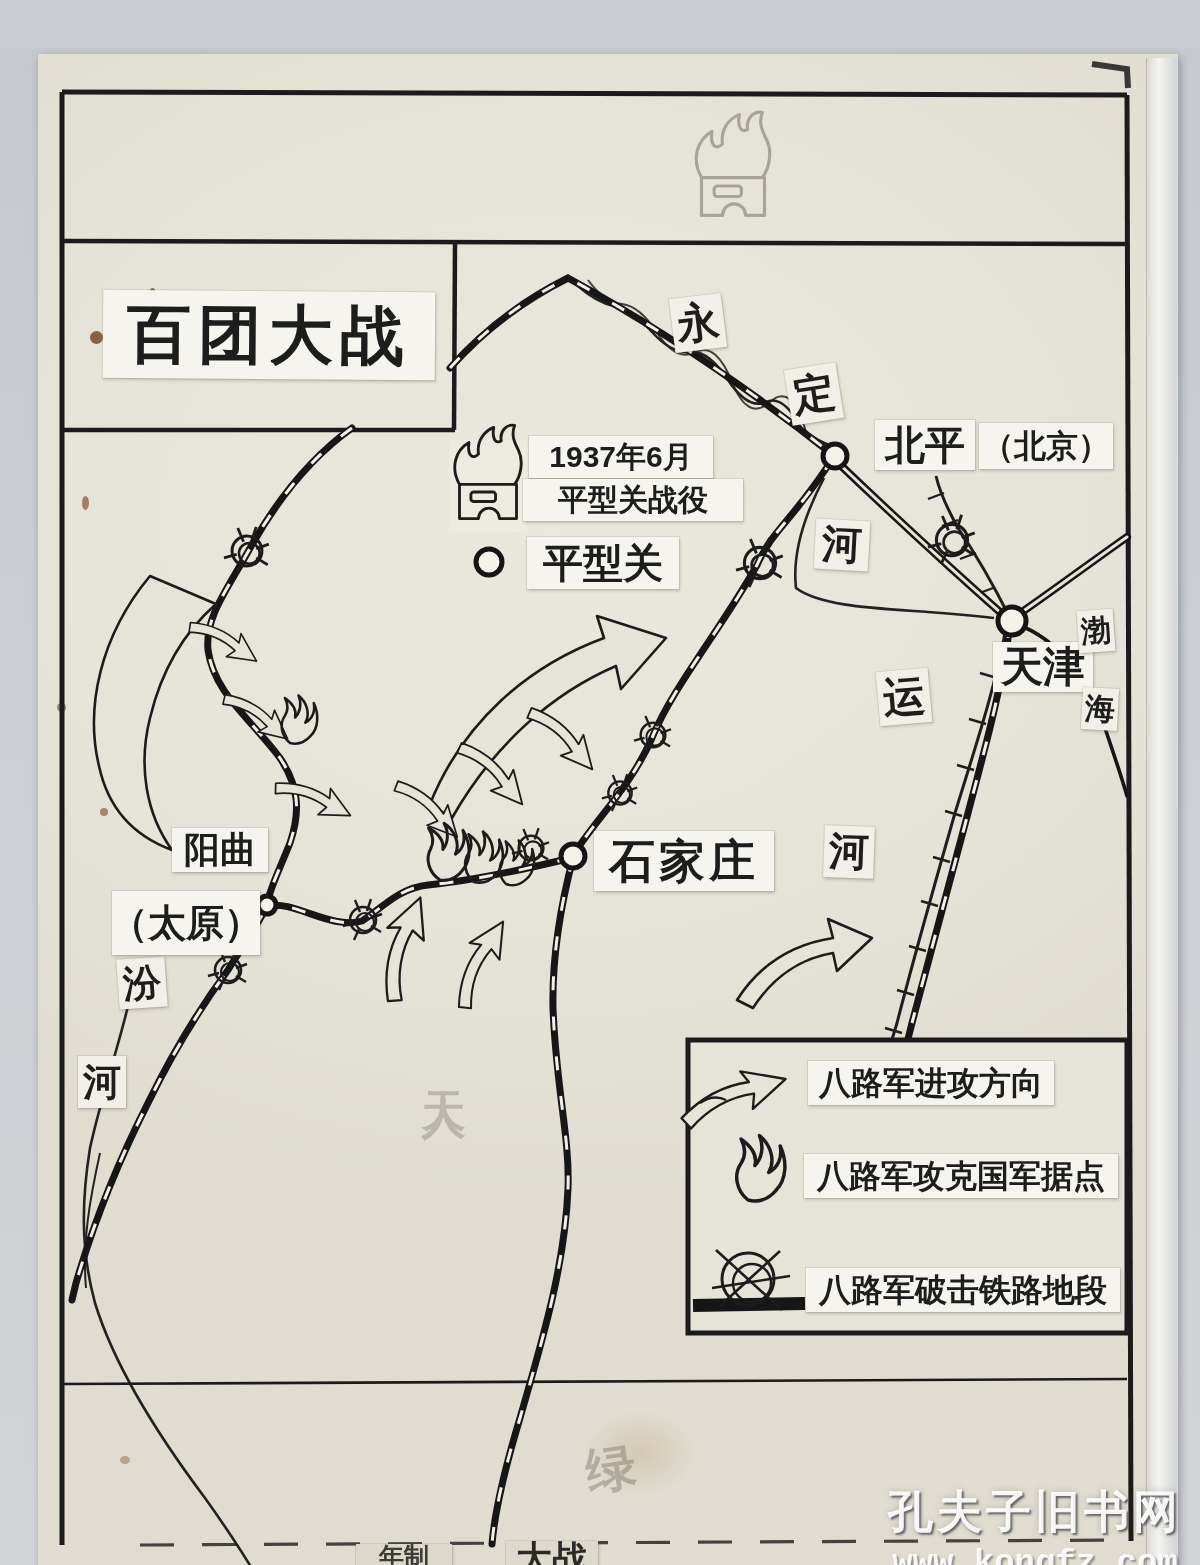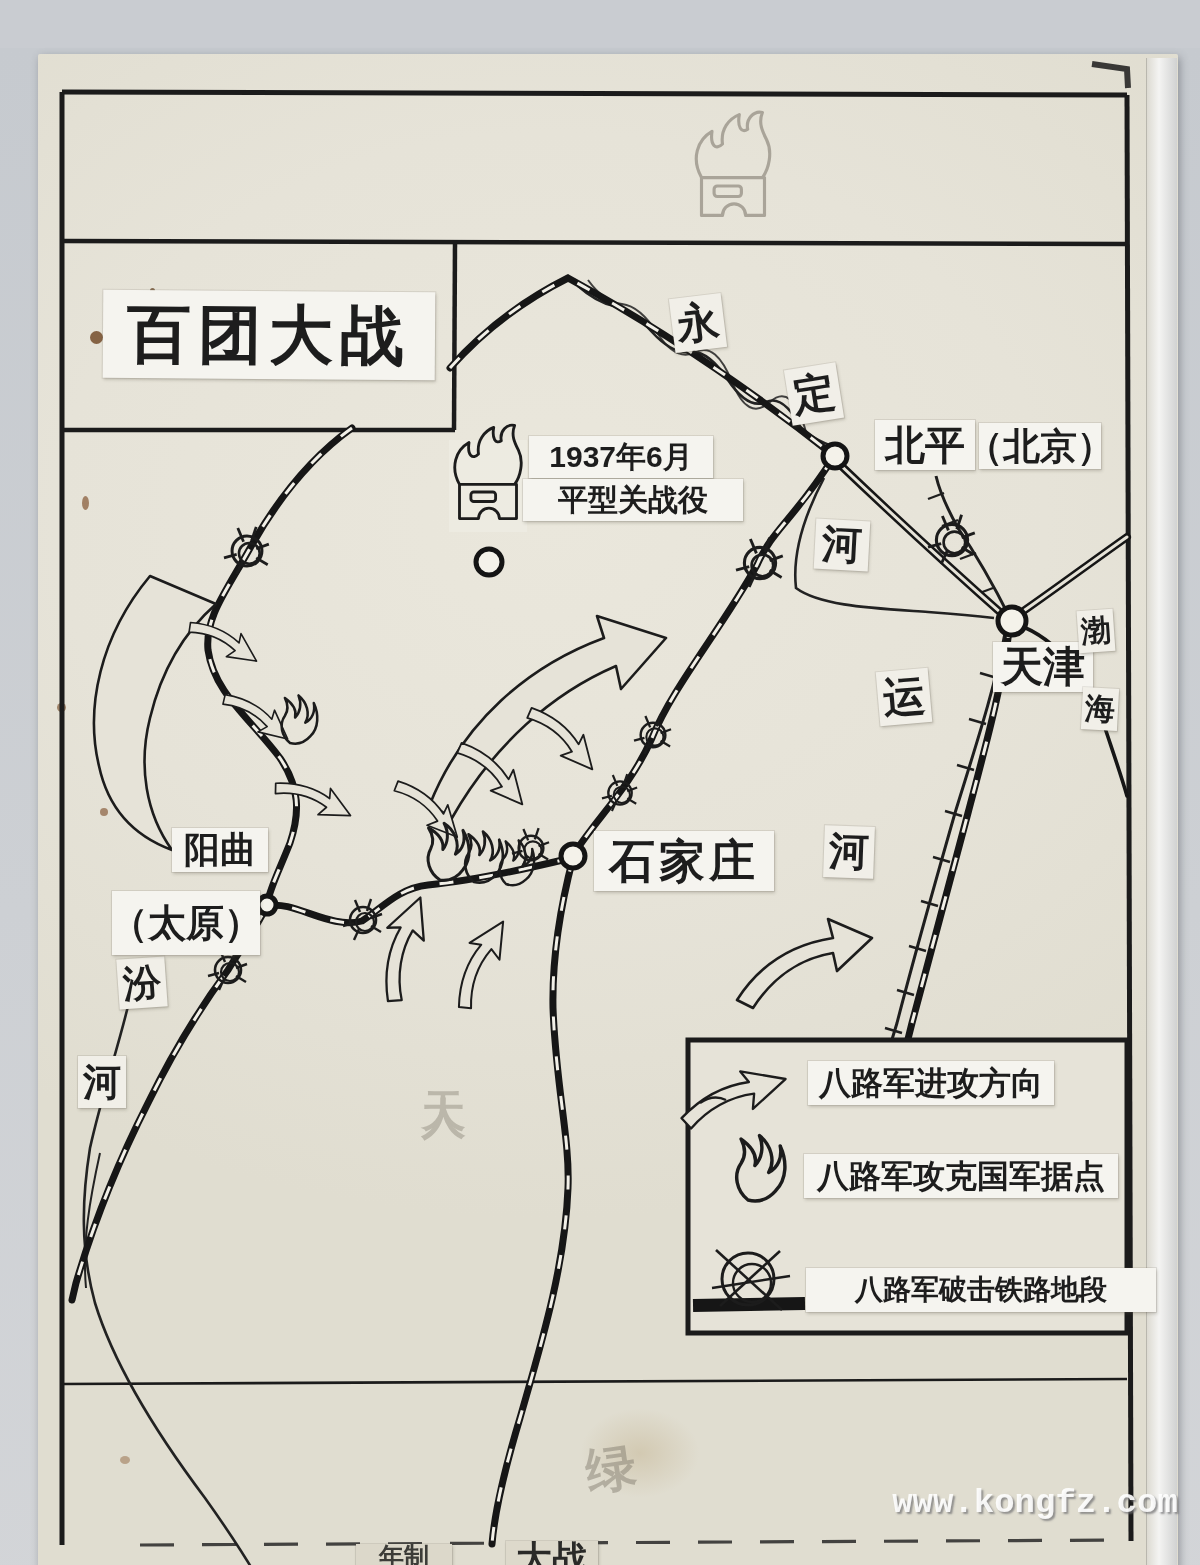--- a/index.html
+++ b/index.html
@@ -210,23 +210,24 @@
       <circle cx="573" cy="808" r="12" stroke-width="5"></circle>
       <circle cx="267" cy="857" r="9" stroke-width="5"></circle>
       <circle cx="489" cy="514" r="13" stroke-width="5"></circle>
     </g>
   </svg>
 
   <div class="chip" style="left:103px;top:243px;width:332px;height:88px;font-size:64px;letter-spacing:7px;transform:rotate(.4deg)">百团大战</div>
 
   <div class="chip" style="left:529px;top:388px;width:184px;height:42px;font-size:30px">1937年6月</div>
   <div class="chip" style="left:523px;top:431px;width:220px;height:42px;font-size:30px">平型关战役</div>
+  <div class="chip" style="left:527px;top:489px;width:152px;height:52px;font-size:40px">平型关</div>
 
   <div class="chip" style="left:875px;top:372px;width:100px;height:50px;font-size:40px">北平</div>
-  <div class="chip" style="left:979px;top:375px;width:122px;height:46px;font-size:37px">（北京）</div>
+  <div class="chip" style="left:979px;top:375px;width:134px;height:46px;font-size:32px">（北京）</div>
 
   <div class="chip" style="left:993px;top:594px;width:100px;height:50px;font-size:42px">天津</div>
   <div class="chip serif" style="left:1078px;top:562px;width:36px;height:42px;font-size:30px;transform:rotate(-4deg)">渤</div>
   <div class="chip serif" style="left:1082px;top:640px;width:36px;height:42px;font-size:30px;transform:rotate(3deg)">海</div>
 
   <div class="chip serif" style="left:672px;top:248px;width:52px;height:54px;font-size:42px;transform:rotate(-7deg)">永</div>
   <div class="chip serif" style="left:788px;top:318px;width:52px;height:56px;font-size:42px;transform:rotate(-9deg)">定</div>
   <div class="chip serif" style="left:815px;top:472px;width:54px;height:50px;font-size:40px;transform:rotate(3deg)">河</div>
 
   <div class="chip serif" style="left:878px;top:622px;width:52px;height:54px;font-size:42px;transform:rotate(-5deg)">运</div>
@@ -235,27 +236,28 @@
   <div class="chip serif" style="left:118px;top:910px;width:48px;height:50px;font-size:38px;transform:rotate(-4deg)">汾</div>
   <div class="chip serif" style="left:78px;top:1008px;width:48px;height:52px;font-size:38px">河</div>
 
   <div class="chip" style="left:594px;top:783px;width:180px;height:60px;font-size:46px;letter-spacing:4px">石家庄</div>
 
   <div class="chip" style="left:172px;top:780px;width:96px;height:44px;font-size:36px">阳曲</div>
   <div class="chip" style="left:112px;top:843px;width:148px;height:64px;font-size:38px">（太原）</div>
 
   <div class="chip" style="left:804px;top:1106px;width:314px;height:44px;font-size:32px">八路军攻克国军据点</div>
   <div class="chip" style="left:808px;top:1013px;width:246px;height:44px;font-size:32px">八路军进攻方向</div>
-  <div class="chip" style="left:806px;top:1220px;width:350px;height:44px;font-size:28px">八路军破击铁路地段</div>
+  <div class="chip" style="left:806px;top:1220px;width:314px;height:44px;font-size:32px">八路军破击铁路地段</div>
 
   <div class="pencil" style="left:414px;top:1008px;font-size:44px;opacity:.38;writing-mode:vertical-rl;letter-spacing:6px">天人</div>
   <div class="pencil" style="left:586px;top:1388px;font-size:50px;opacity:.45;transform:rotate(-8deg)">绿</div>
 
   <div class="chip" style="left:356px;top:1496px;width:96px;height:38px;font-size:25px;background:#dcd8ca;color:#3c3c38;align-items:flex-start;overflow:hidden">年制</div>
   <div class="chip" style="left:506px;top:1493px;width:92px;height:40px;font-size:36px;background:#ddd9cb;color:#2a2a28;align-items:flex-start;overflow:hidden">大战</div>
 
   <div id="sleeve"></div>
   <div id="wood"></div>
 
   <div id="wm">
+    <div class="l1">孔夫子旧书网</div>
     <div class="l2">www.kongfz.com</div>
   </div>
 </div>
 
 </body></html>

